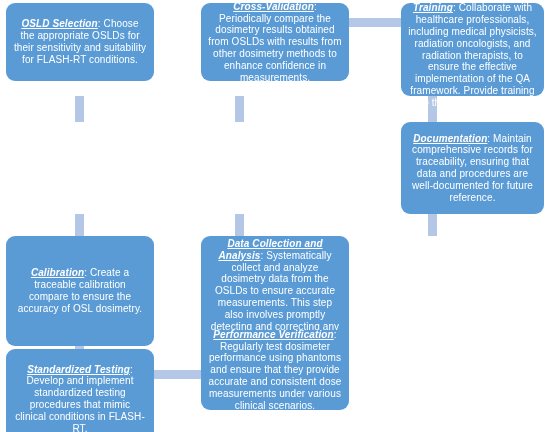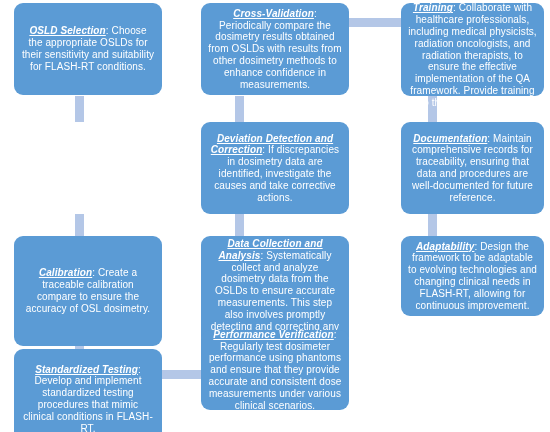--- a/index.html
+++ b/index.html
@@ -41,26 +41,26 @@
   .node .lead {
     font-style: italic;
     font-weight: bold;
     text-decoration: underline;
   }
   .conn {
     position: absolute;
     background: #B4C7E7;
   }
   
-  .col1 { left: 14px;   width: 148px; }
+  .col1 { left: 6px;   width: 148px; }
   .col2 { left: 201px; width: 148px; }
   .col3 { left: 401px; width: 143px; }
 
   
-  .row1 { top: 3px;   height: 92px; }
+  .row1 { top: 3px;   height: 78px; }
   .row2 { top: 122px; height: 92px; }
   .row3 { top: 236px; height: 110px; }
   .row4 { top: 349px; height: 100px; }
 
   .r1c3 { top: 3px;   height: 93px; }
   .r3c3 { top: 236px; height: 80px; }
   .r4c2 { top: 330px; height: 80px; }
 </style>
 </head>
 <body>
@@ -93,39 +93,33 @@
 
   <div class="node col2 row1">
     <span class="txt"><span class="lead">Cross-Validation</span><span>: Periodically compare the dosimetry results obtained from OSLDs with results from other dosimetry methods to enhance confidence in measurements.</span></span>
   </div>
 
   <div class="node col3 r1c3">
     <span class="txt"><span class="lead">Collaboration and Training</span><span>: Collaborate with healthcare professionals, including medical physicists, radiation oncologists, and radiation therapists, to ensure the effective implementation of the QA framework. Provide training to the team as needed.</span></span>
   </div>
 
 
-  <div class="node col2 row2">
-    <span class="txt"><span class="lead">Deviation Detection and Correction</span><span>: If discrepancies in dosimetry data are identified, investigate the causes and take corrective actions.</span></span>
-  </div>
 
   <div class="node col3 row2">
     <span class="txt"><span class="lead">Documentation</span><span>: Maintain comprehensive records for traceability, ensuring that data and procedures are well-documented for future reference.</span></span>
   </div>
 
   <div class="node col1 row3">
     <span class="txt"><span class="lead">Calibration</span><span>: Create a traceable calibration compare to ensure the accuracy of OSL dosimetry.</span></span>
   </div>
 
   <div class="node col2 row3">
     <span class="txt"><span class="lead">Data Collection and Analysis</span><span>: Systematically collect and analyze dosimetry data from the OSLDs to ensure accurate measurements. This step also involves promptly detecting and correcting any deviations that may occur.</span></span>
   </div>
 
-  <div class="node col3 r3c3">
-    <span class="txt"><span class="lead">Adaptability</span><span>: Design the framework to be adaptable to evolving technologies and changing clinical needs in FLASH-RT, allowing for continuous improvement.</span></span>
-  </div>
 
   <div class="node col1 row4">
     <span class="txt"><span class="lead">Standardized Testing</span><span>: Develop and implement standardized testing procedures that mimic clinical conditions in FLASH-RT.</span></span>
   </div>
 
   <div class="node col2 r4c2">
     <span class="txt"><span class="lead">Performance Verification</span><span>: Regularly test dosimeter performance using phantoms and ensure that they provide accurate and consistent dose measurements under various clinical scenarios.</span></span>
   </div>
 
 </div>

